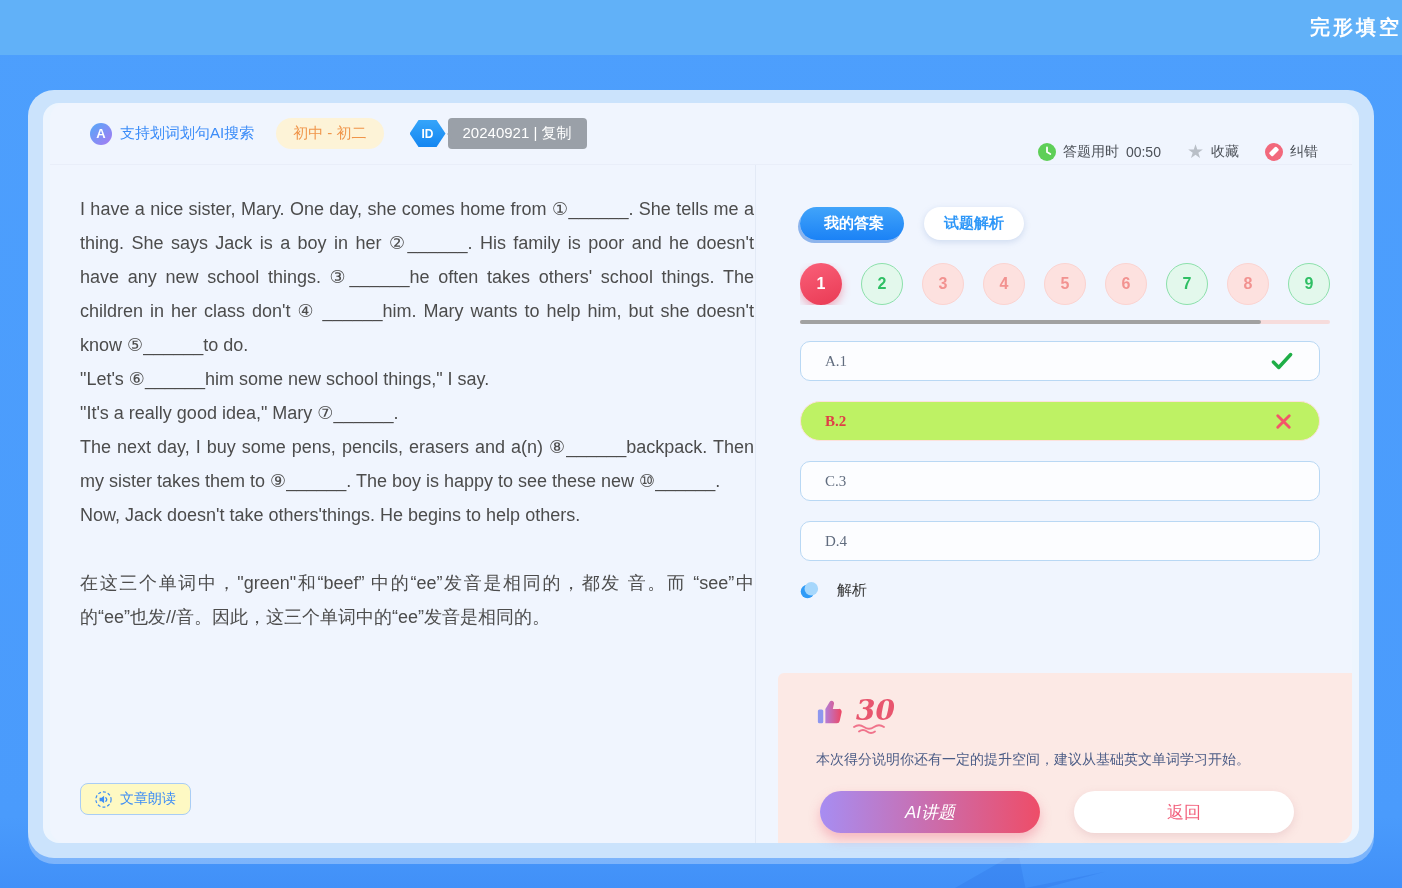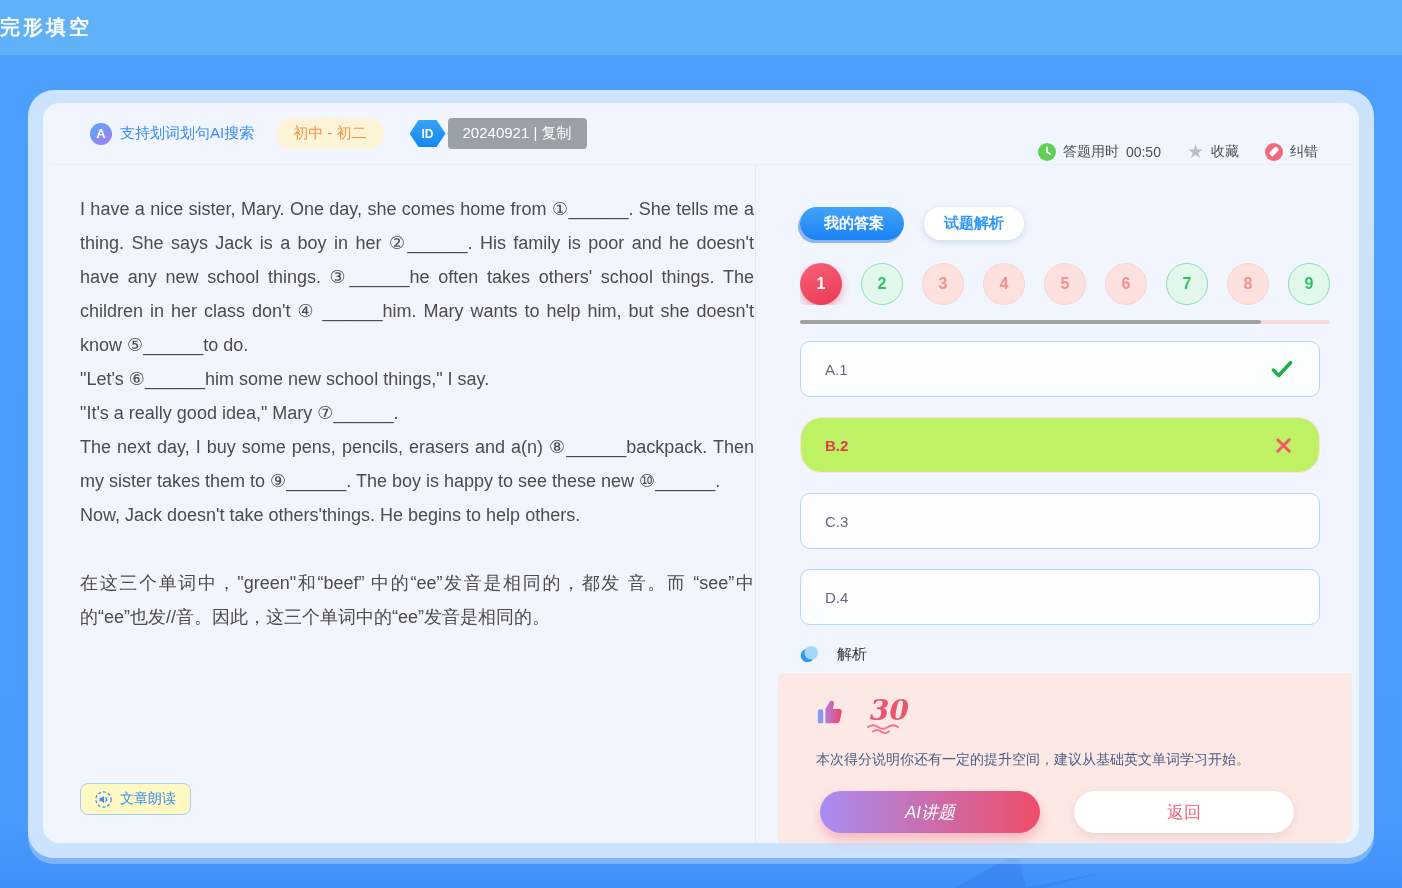--- a/index.html
+++ b/index.html
@@ -7,21 +7,21 @@
   html,body { width:1402px; height:888px; overflow:hidden; }
   body {
     position:relative;
     font-family:"Liberation Sans","DejaVu Sans",sans-serif;
     background:linear-gradient(180deg,#4d9ffd 0%,#4a9bfc 92%,#4190f8 100%);
   }
 
   
   .app-header {
     position:absolute; top:0; left:0; width:100%; height:55px;
-    background:#61b1f8; display:flex; align-items:center; justify-content:flex-start;
+    background:#61b1f8; display:flex; align-items:center; justify-content:flex-end;
   }
   .app-title { color:#fff; font-size:20px; font-weight:bold; letter-spacing:3px; }
 
   
   .deco-plane {
     position:absolute; left:955px; bottom:0; width:150px; height:36px;
     background:rgba(27,84,214,.16);
     clip-path:polygon(0 100%, 42% 0, 47% 100%, 100% 55%, 60% 100%);
   }
 
@@ -131,39 +131,39 @@
   .qnum.wrong   { background:#fde1df; border-color:#fbd3d0; color:#f29290; }
 
   .qscrollbar {
     margin-top:15px; width:530px; height:4px; border-radius:2px;
     background:#f6dcdc; cursor:pointer;
   }
   .qscroll-thumb { width:87%; height:4px; border-radius:2px; background:#a1a1a1; }
 
   .options { margin-top:17px; width:520px; }
   .option {
-    height:56px; border-radius:10px; background:#fcfdff; border:1px solid #b9d8f4;
+    height:40px; border-radius:10px; background:#fcfdff; border:1px solid #b9d8f4;
     margin-bottom:20px; display:flex; align-items:center; justify-content:space-between;
-    padding:0 24px; font-size:15px; color:#606c7e; cursor:pointer;
+    padding:0 24px; font-size:15px; color:#606c7e; cursor:pointer;font-family:Liberation Serif, serif;
   }
   .option.wrong { background:#bef264; border-color:#fce1dd;border-radius:22px; }
   .option.wrong .opt-label { color:#e03e47; font-weight:bold; }
 
   .analysis-row {
     margin-top:17px; display:flex; align-items:center; gap:18px;
     font-size:15px; color:#333; cursor:pointer;
   }
 
   
   .score-panel {
     margin-top:auto; margin-left:22px; height:170px;
     background:#fce9e5; border-radius:6px 0 16px 0;
     padding:24px 0 0 38px;
   }
-  .score-row { display:flex; align-items:flex-start; gap:24px; height:44px; }
+  .score-row { display:flex; align-items:flex-start; gap:10px; height:44px; }
   .score-val-wrap { position:relative; display:inline-block; }
   .score-value {
     font-family:"DejaVu Serif","Liberation Serif",serif;
     font-style:italic; font-weight:bold; font-size:28px; color:#e8556e; line-height:1;
   }
   .score-squiggle { position:absolute; left:-4px; bottom:-9px; }
   .score-msg { font-size:14px; color:#4b5c86; margin-top:10px; padding-right:40px; }
   .score-buttons { margin-top:22px; display:flex; gap:34px; padding:0 58px 0 4px; }
   .score-buttons button {
     flex:1; height:42px; border-radius:21px; border:none; font-size:17px;

